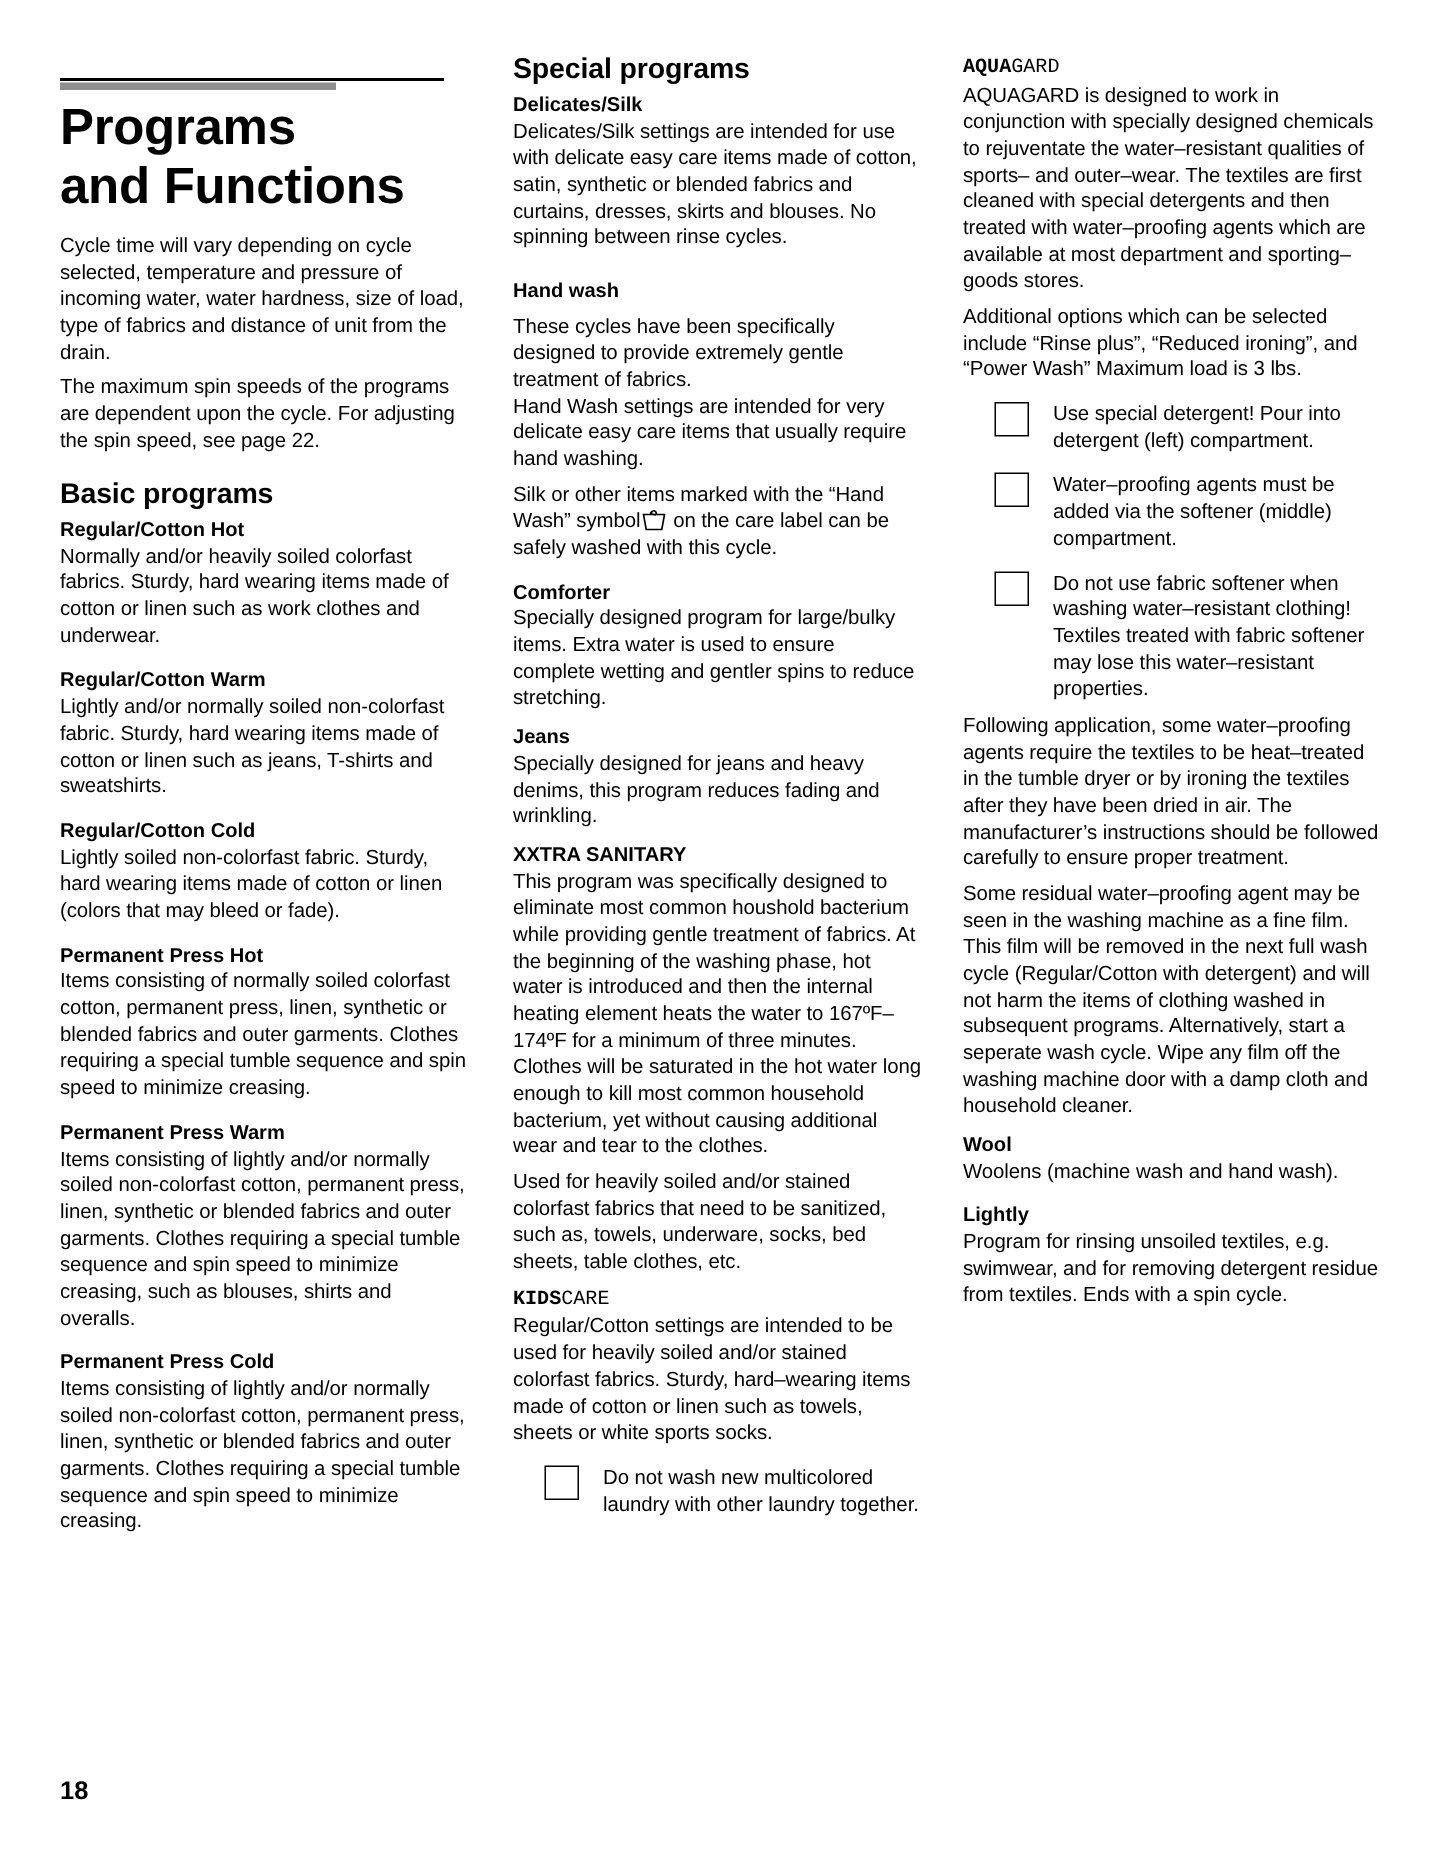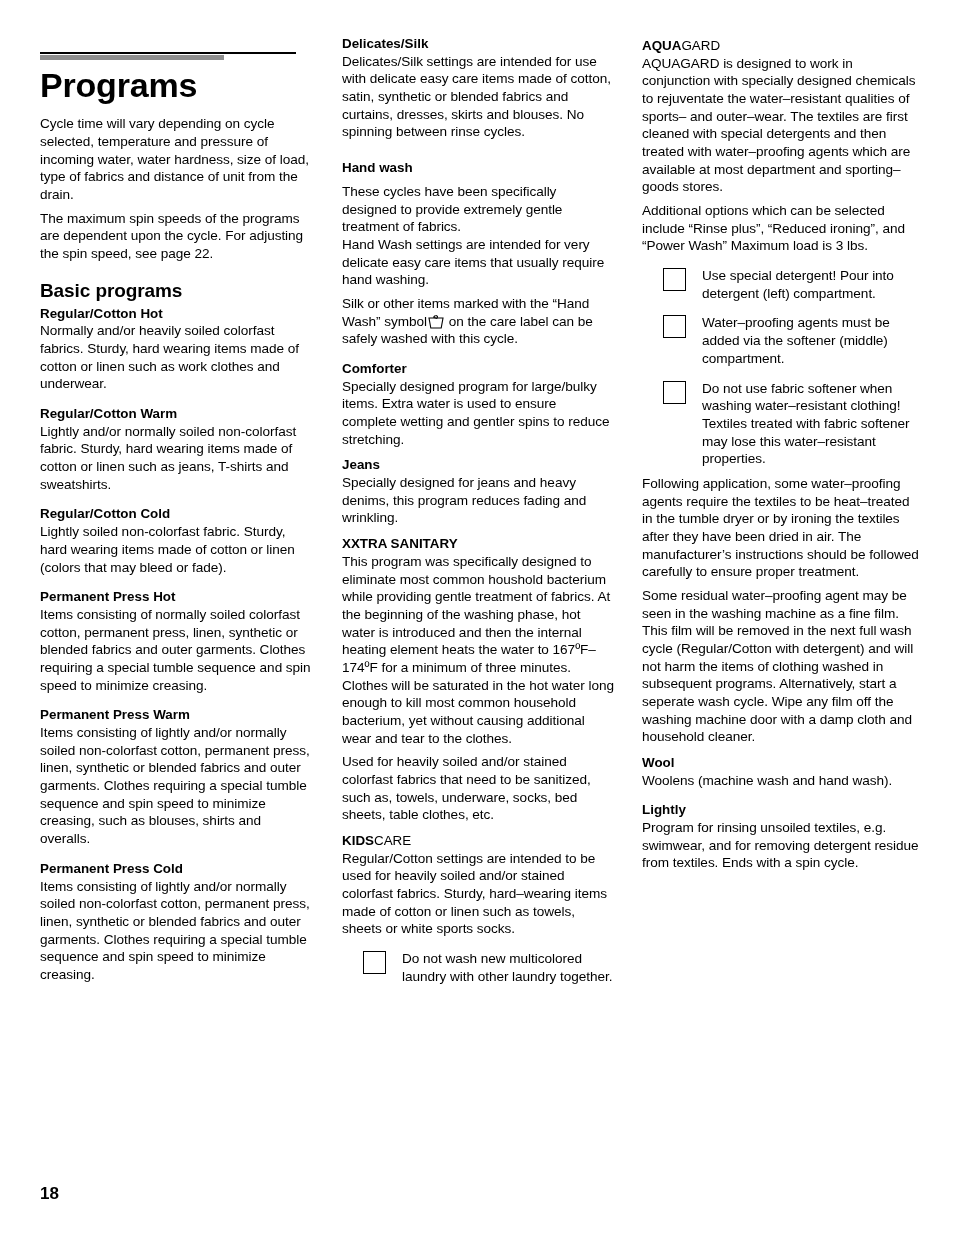--- a/index.html
+++ b/index.html
@@ -96,21 +96,21 @@
   p.body + p.body { margin-top: 9px; }
   p.gap-sm { margin-top: 6px !important; }
   p.gap-0  { margin-top: 0 !important; }
 
   .spacer-lg { height: 19px; }
   .spacer-sm { height: 7px; }
 
   
   .hd-strong { font-weight: bold; }
   .hd-light  { font-weight: normal; }
-  h3.sub.mixed { font-weight: normal; }
+  h3.sub.mixed { font-weight: normal; font-family: Liberation Mono, monospace; }
 
   
   .note {
     display: flex;
     align-items: flex-start;
     margin-top: 12px;
     padding-left: 21px;
   }
   .note-box {
     flex: 0 0 auto;
@@ -157,20 +157,21 @@
     <div class="rule-black"></div>
     <div class="rule-gray"></div>
   </div>
 
   <div class="columns">
 
     <div class="col col-1">
 
       <h1 class="title">
         <span>Programs</span><br>
+        <span>and Functions</span>
       </h1>
 
       <p class="body gap-0">Cycle time will vary depending on cycle selected, temperature and pressure of incoming water, water hardness, size of load, type of fabrics and distance of unit from the drain.</p>
       <p class="body gap-sm">The maximum spin speeds of the programs are dependent upon the cycle. For adjusting the spin speed, see page 22.</p>
 
       <h2 class="section">Basic programs</h2>
 
       <h3 class="sub first">Regular/Cotton Hot</h3>
       <p class="body gap-0">Normally and/or heavily soiled colorfast fabrics. Sturdy, hard wearing items made of cotton or linen such as work clothes and underwear.</p>
 
@@ -185,20 +186,21 @@
 
       <h3 class="sub">Permanent Press Warm</h3>
       <p class="body gap-0">Items consisting of lightly and/or normally soiled non-colorfast cotton, permanent press, linen, synthetic or blended fabrics and outer garments. Clothes requiring a special tumble sequence and spin speed to minimize creasing, such as blouses, shirts and overalls.</p>
 
       <h3 class="sub">Permanent Press Cold</h3>
       <p class="body gap-0">Items consisting of lightly and/or normally soiled non-colorfast cotton, permanent press, linen, synthetic or blended fabrics and outer garments. Clothes requiring a special tumble sequence and spin speed to minimize creasing.</p>
     </div>
 
     <div class="col col-2">
 
+      <h2 class="section first">Special programs</h2>
 
       <h3 class="sub first">Delicates/Silk</h3>
       <p class="body gap-0">Delicates/Silk settings are intended for use with delicate easy care items made of cotton, satin, synthetic or blended fabrics and curtains, dresses, skirts and blouses.  No spinning between rinse cycles.</p>
 
       <div class="spacer-lg"></div>
 
       <h3 class="sub first">Hand wash</h3>
       <p class="body gap-sm">These cycles have been specifically designed to provide extremely gentle treatment of fabrics.</p>
       <p class="body gap-0">Hand Wash settings are intended for very delicate easy care items that usually require hand washing.</p>
       <p class="body gap-sm"><span>Silk or other items marked with the “Hand Wash” symbol</span><span class="handwash-symbol"><svg width="16" height="15" viewBox="0 0 16 15">

